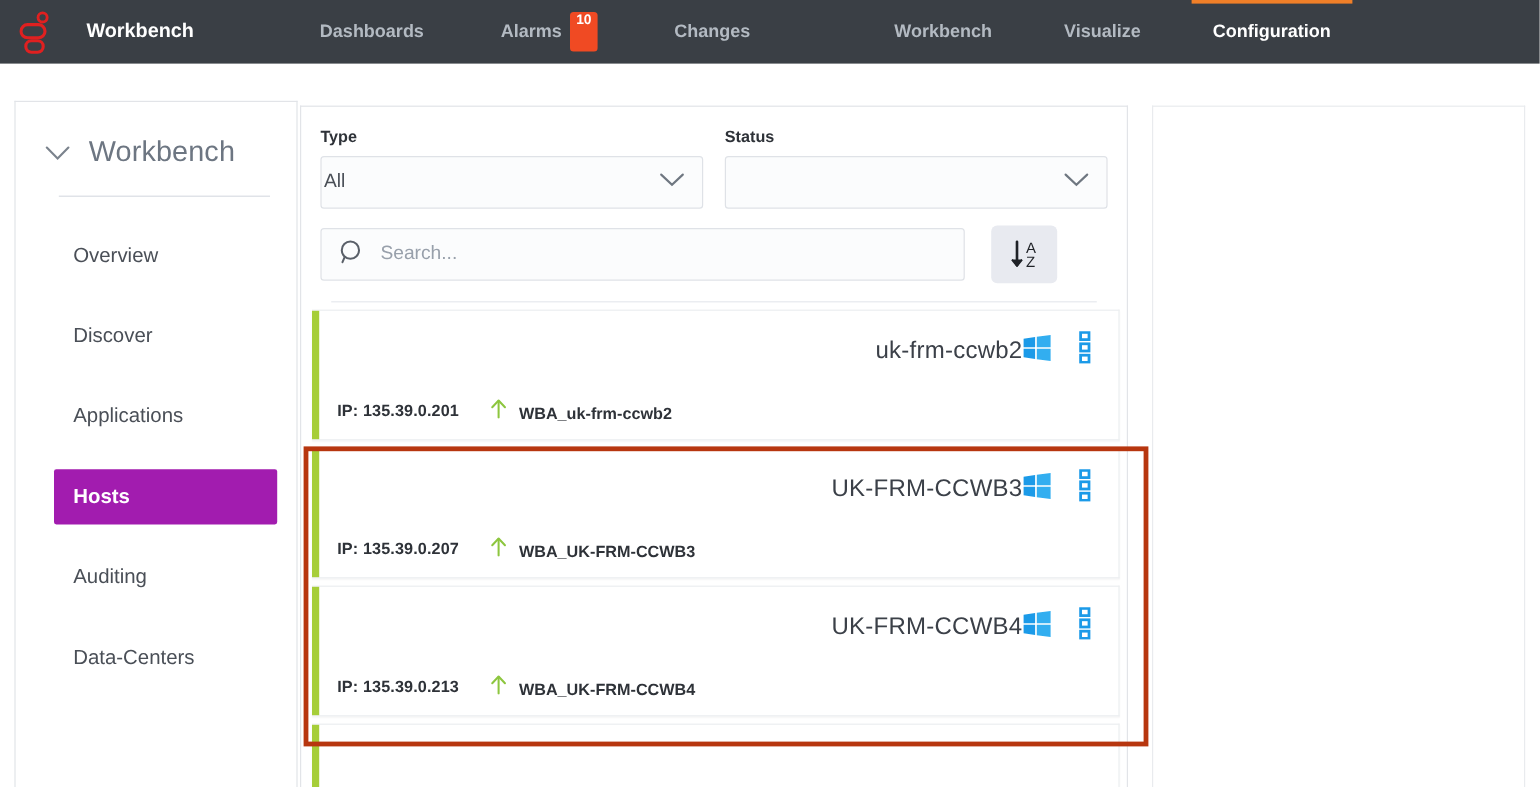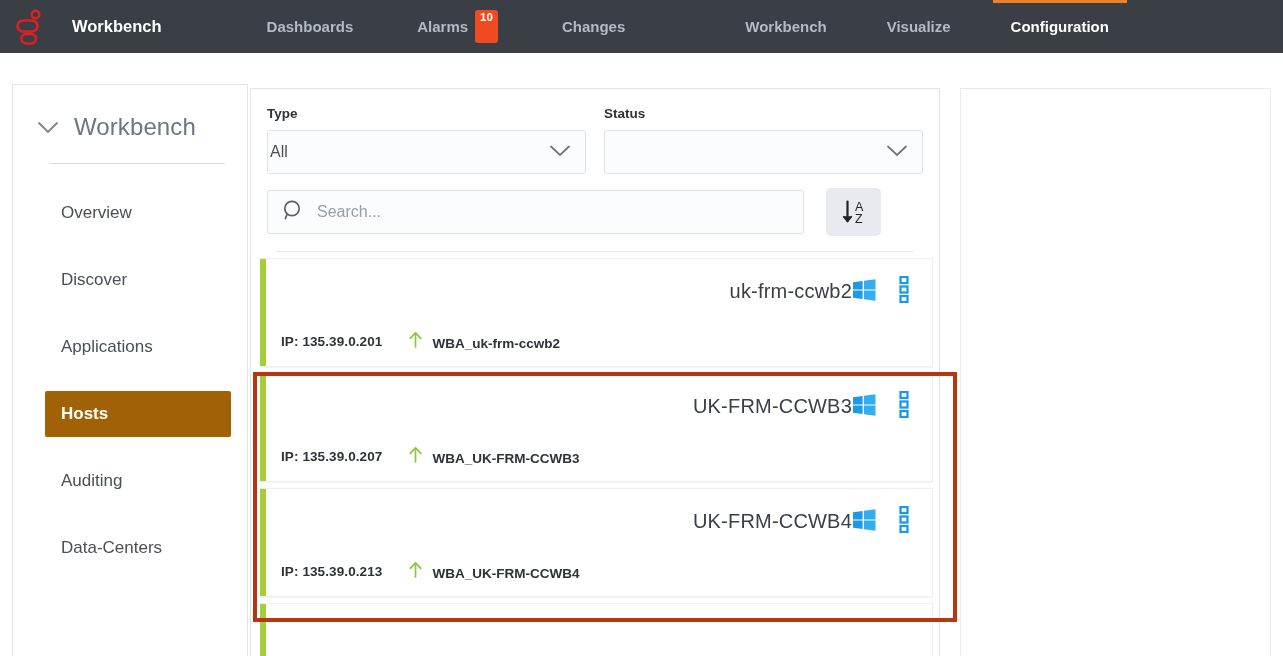--- a/index.html
+++ b/index.html
@@ -75,21 +75,21 @@
   .sb-item {
     height: 46px;
     display: flex; align-items: center;
     margin: 0 16px 21px 32px;
     padding-left: 16px;
     font-size: 17px; color: #4a4f57;
     border-radius: 2px;
     cursor: pointer;
   }
   .sb-item.selected {
-    background: #a16207; color: #ffffff; font-weight: bold;
+    background: #a21caf; color: #ffffff; font-weight: bold;
   }
 
   
   .main-panel {
     position: absolute; left: 250px; top: 88px;
     width: 690px; height: 568px;
     background: #ffffff;
     border: 1px solid #e2e4e8;
     border-bottom: none;
   }

